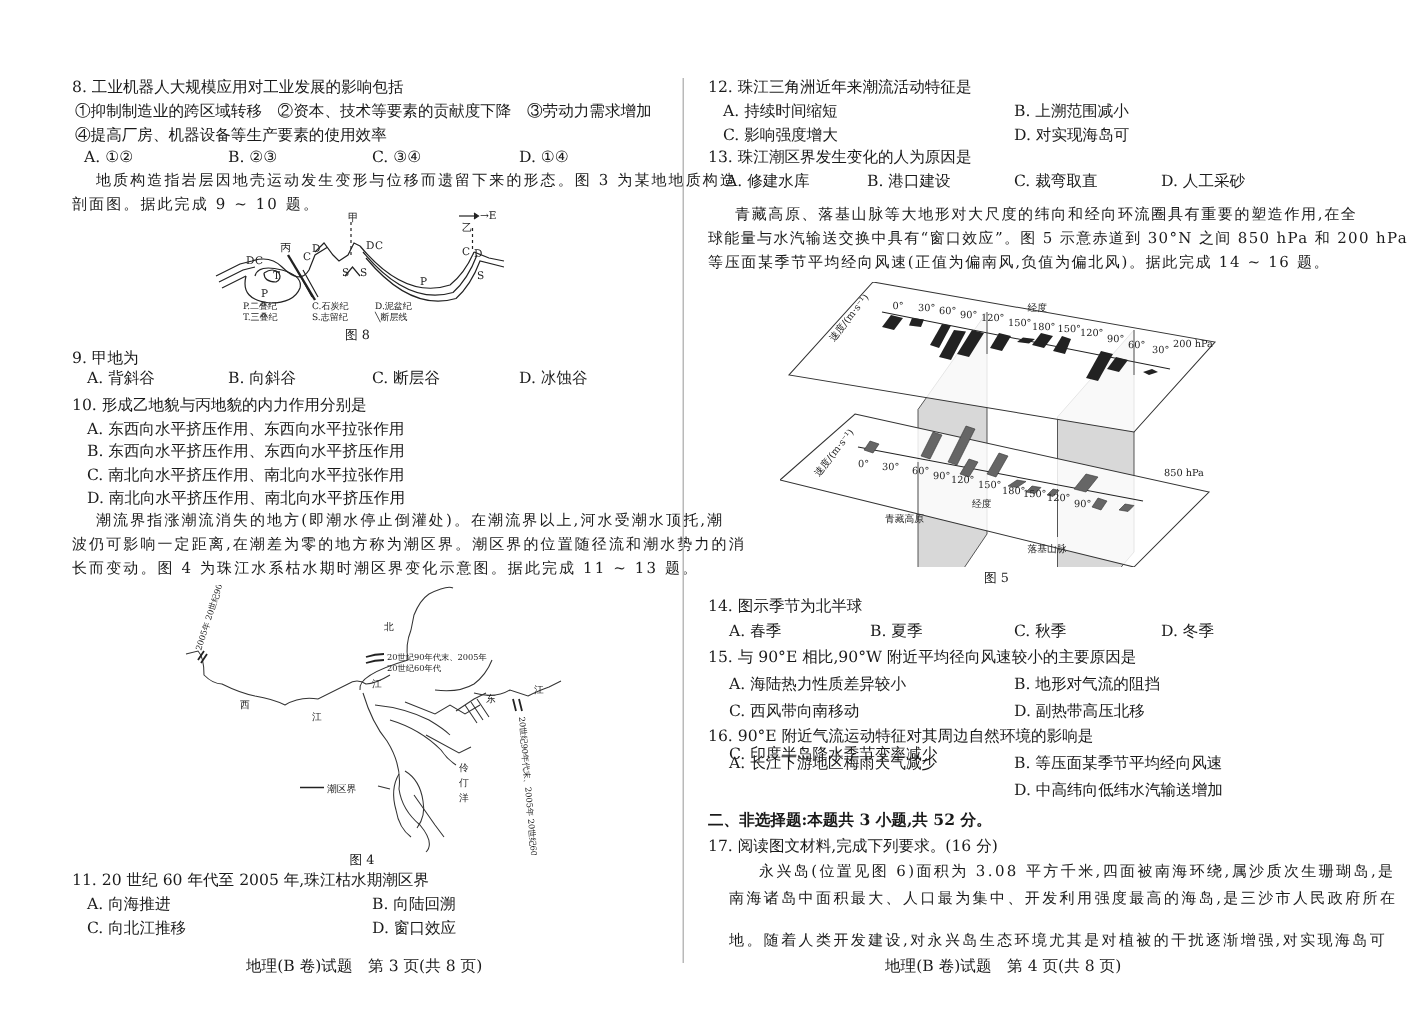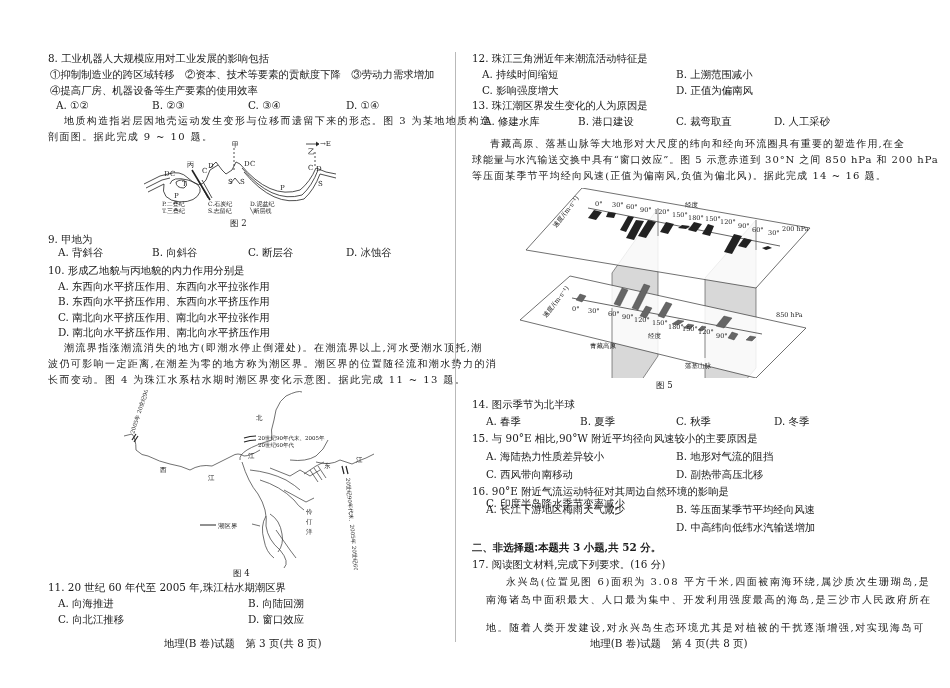--- a/index.html
+++ b/index.html
@@ -79,21 +79,21 @@
   </g>
   <g class="fig-text" font-size="6">
     <text x="22" y="66">P.二叠纪</text>
     <text x="22" y="73">T.三叠纪</text>
     <text x="68" y="66">C.石炭纪</text>
     <text x="68" y="73">S.志留纪</text>
     <text x="110" y="66">D.泥盆纪</text>
     <text x="110" y="73">╲断层线</text>
   </g>
 </svg>
-<div class="caption" style="left:230px;top:218px">图 2</div>
+<div class="caption" style="left:230px;top:218px">图 8</div>
 
 <div class="col left">
   <div class="line stem" style="top:232px">9. 甲地为</div>
   <div class="line choice4" style="top:245px;left:10px;width:390px;height:14px">
     <span style="left:0">A. 背斜谷</span>
     <span style="left:94px">B. 向斜谷</span>
     <span style="left:190px">C. 断层谷</span>
     <span style="left:288px">D. 冰蚀谷</span>
   </div>
   <div class="line stem" style="top:263px">10. 形成乙地貌与丙地貌的内力作用分别是</div>
@@ -162,21 +162,21 @@
 </div>
 <div class="footer" style="left:164px;top:637px">地理(B 卷)试题　第 3 页(共 8 页)</div>
 
 <div class="divider"></div>
 
 <div class="col right">
   <div class="line stem" style="top:51px">12. 珠江三角洲近年来潮流活动特征是</div>
   <div class="line opt" style="top:67px">A. 持续时间缩短</div>
   <div class="line" style="top:67px;left:204px">B. 上溯范围减小</div>
   <div class="line opt" style="top:83px">C. 影响强度增大</div>
-  <div class="line" style="top:83px;left:204px">D. 正值为偏南风</div>
+  <div class="line" style="top:83px;left:204px">D. 对实现海岛可</div>
   <div class="line stem" style="top:98px">13. 珠江潮区界发生变化的人为原因是</div>
   <div class="line choice4" style="top:114px;left:12px;width:400px;height:14px">
     <span style="left:0">A. 修建水库</span>
     <span style="left:94px">B. 港口建设</span>
     <span style="left:192px">C. 裁弯取直</span>
     <span style="left:290px">D. 人工采砂</span>
   </div>
   <div class="line para" style="top:137px;left:18px;letter-spacing:1.1px">青藏高原、落基山脉等大地形对大尺度的纬向和经向环流圈具有重要的塑造作用,在全</div>
   <div class="line para" style="top:153px;left:0;letter-spacing:0.9px">球能量与水汽输送交换中具有“窗口效应”。图 5 示意赤道到 30°N 之间 850 hPa 和 200 hPa</div>
   <div class="line para" style="top:169px;left:0;letter-spacing:1.1px">等压面某季节平均经向风速(正值为偏南风,负值为偏北风)。据此完成 14 ~ 16 题。</div>

